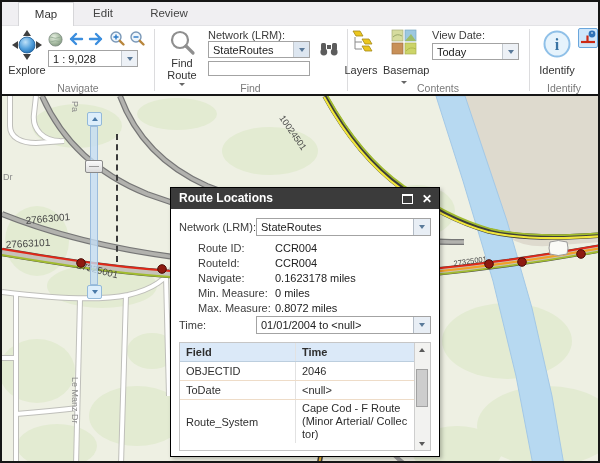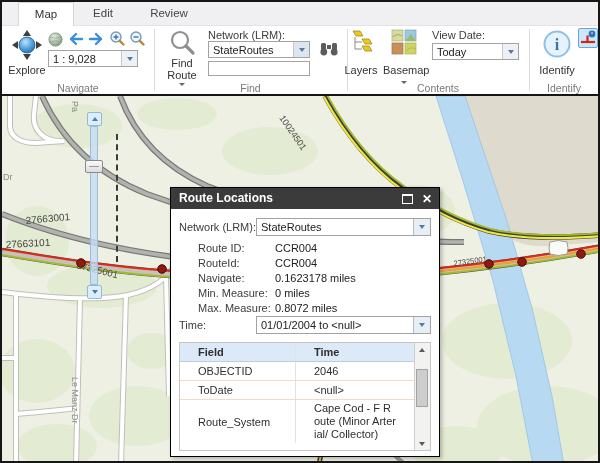--- a/index.html
+++ b/index.html
@@ -51,21 +51,21 @@
   .crow{display:flex;align-items:center;height:18px;margin-top:4px;margin-bottom:3px;}
   .crow .flabel{width:77px;flex:none;color:#3c3c3c;}
   .dcombo{flex:1;height:18px;box-sizing:border-box;border:1px solid #a3a3a3;background:#fff;display:flex;align-items:center;}
   .dcombo .cval{flex:1;padding-left:4px;color:#222;}
   .dcombo .carrow{width:16px;align-self:stretch;border-left:1px solid #b3bcc6;background:#e8eef5;display:flex;align-items:center;justify-content:center;}
 
   #dlg-table{margin-top:8px;border:1px solid #c6c6c6;display:flex;height:107px;overflow:hidden;}
   #tbl-main{flex:1;display:flex;flex-direction:column;}
   .trow{display:flex;border-bottom:1px solid #eedcc8;background:#fff;}
   .trow.hdr{background:#dbe9f8;border-bottom:1px solid #bccede;font-weight:bold;color:#2e2e2e;}
-  .tcell{padding:2px 18px;font-size:11px;color:#2e2e2e;box-sizing:border-box;display:flex;align-items:center;}
+  .tcell{padding:2px 6px;font-size:11px;color:#2e2e2e;box-sizing:border-box;display:flex;align-items:center;}
   .tcell.f{width:116px;flex:none;border-right:1px solid #e2e2e2;}
   .tcell.v{flex:1;word-break:break-all;line-height:13px;}
   .trow.hdr .tcell{height:18px;}
   .trow .tcell{min-height:18px;}
   #tbl-scroll{width:15px;flex:none;background:#f2f2f0;border-left:1px solid #cecece;position:relative;}
   .sb-btn{position:absolute;left:0;width:14px;height:13px;display:flex;align-items:center;justify-content:center;}
   #sb-thumb{position:absolute;left:1px;top:26px;width:12px;height:38px;background:#cdcdcd;border:1px solid #a2a2a2;box-sizing:border-box;}
   .sb-tri-up{width:0;height:0;border-left:3px solid transparent;border-right:3px solid transparent;border-bottom:4px solid #5a5a5a;}
   .sb-tri-dn{width:0;height:0;border-left:3px solid transparent;border-right:3px solid transparent;border-top:4px solid #5a5a5a;}
 </style>

